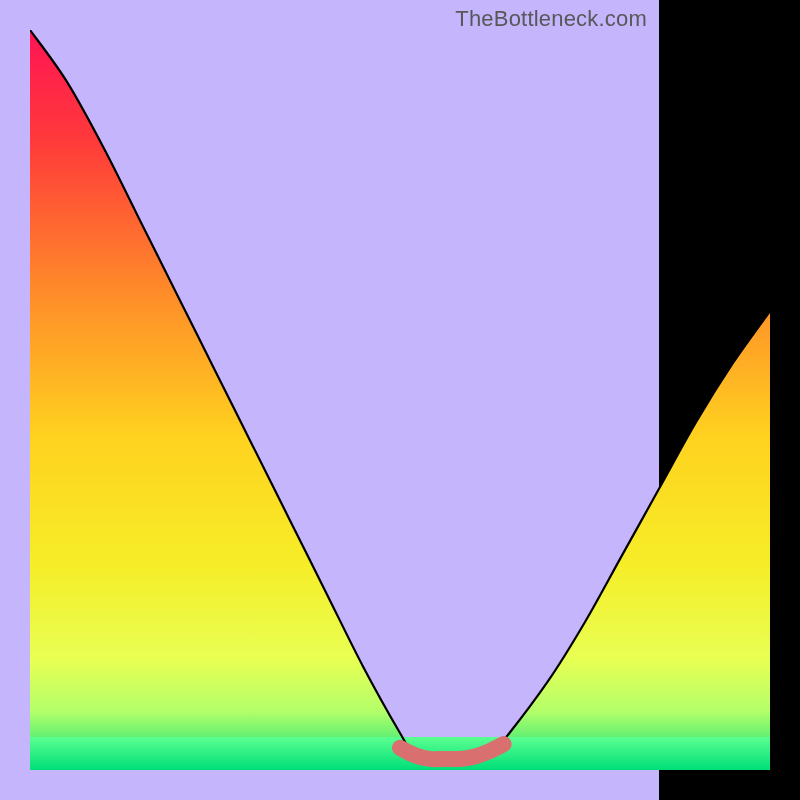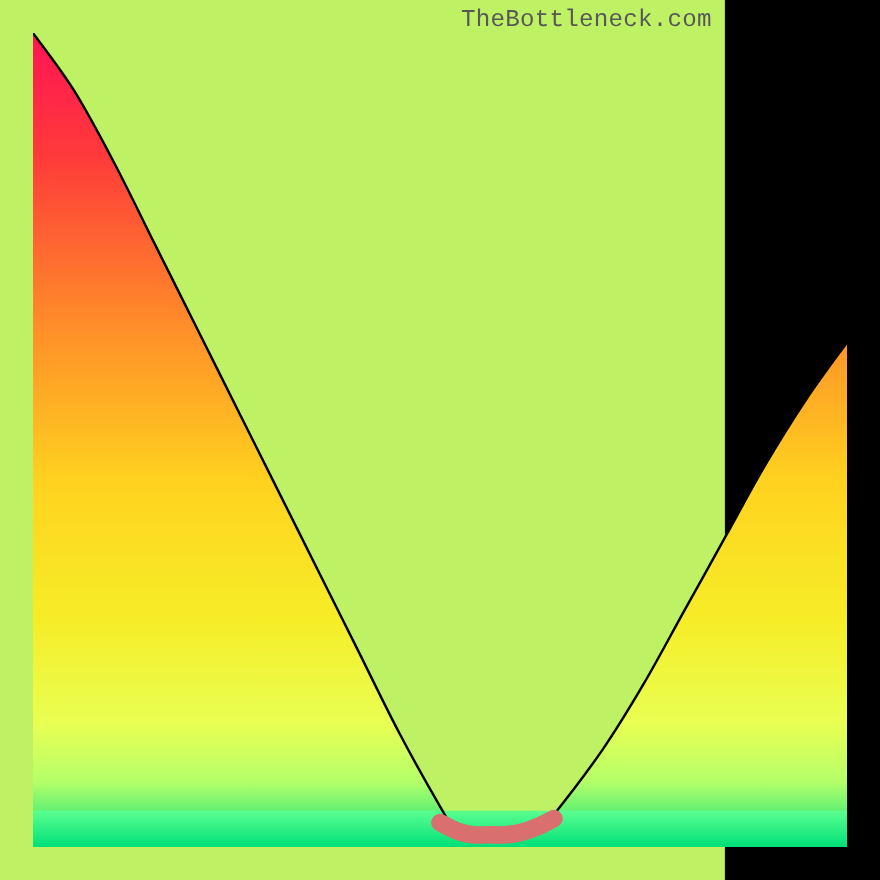--- a/index.html
+++ b/index.html
@@ -8,22 +8,21 @@
     width: 800px;
     height: 800px;
     overflow: hidden;
     background: #000;
     font-family: Arial, Helvetica, sans-serif;
   }
   .frame {
     position: relative;
     width: 659px;
     height: 800px;
-    background: #bef264;
-    font-family: Liberation Mono, monospace;
+    background: #c4b5fd;
   }
   .watermark {
     position: absolute;
     top: 6px;
     right: 12px;
     color: #585858;
     font-size: 22px;
     letter-spacing: 0.2px;
     z-index: 5;
   }

